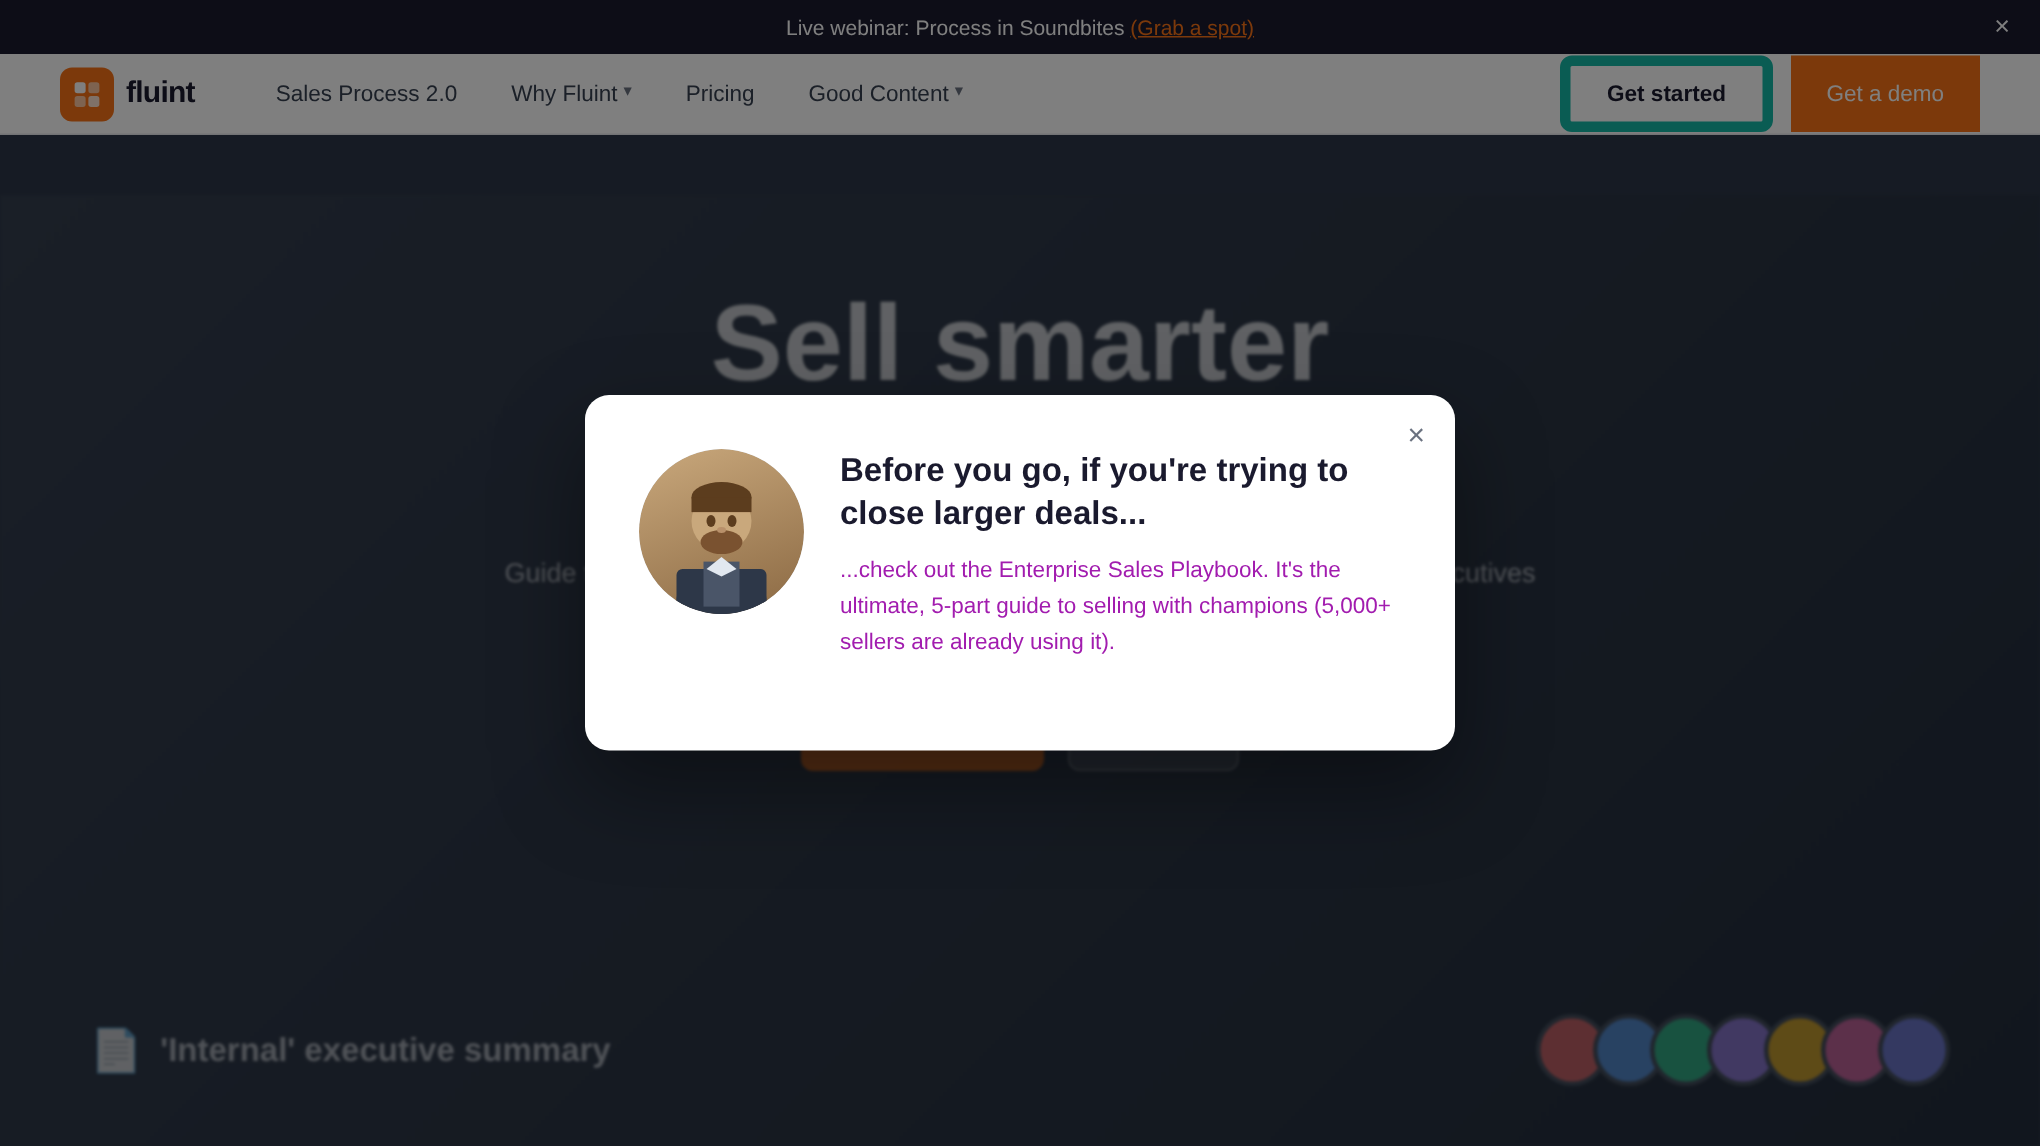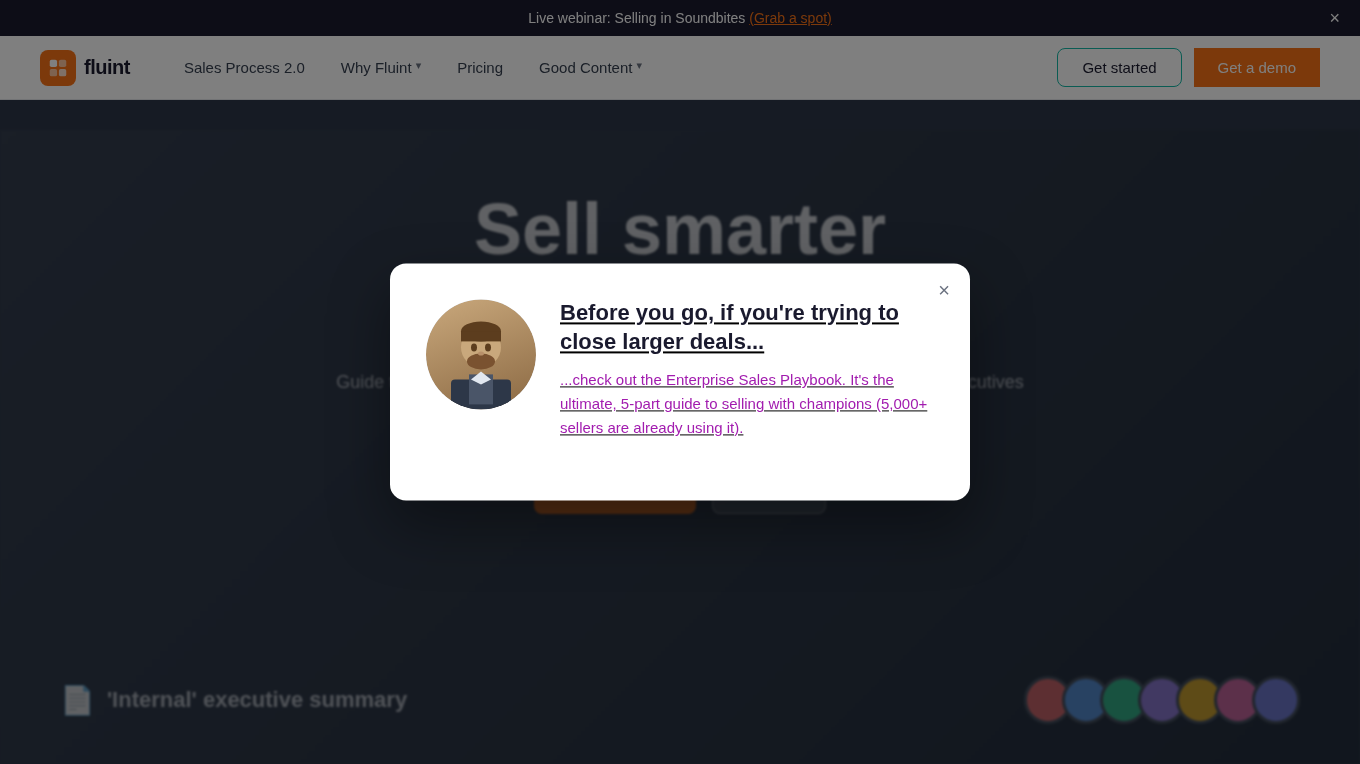--- a/index.html
+++ b/index.html
@@ -27,21 +27,21 @@
       font-size: 18px;
       cursor: pointer;
     }
 
     
     .navbar {
       background: #fff;
       display: flex;
       align-items: center;
       padding: 0 40px;
-      height: 64px;
+      height: 54px;
       border-bottom: 1px solid #e5e7eb;
       position: relative;
       z-index: 10;
     }
     .logo {
       display: flex;
       align-items: center;
       gap: 8px;
       margin-right: 40px;
       text-decoration: none;
@@ -82,24 +82,24 @@
     }
     .nav-item .chevron { font-size: 11px; color: #6b7280; }
     .nav-buttons {
       display: flex;
       gap: 12px;
     }
     .btn-get-started {
       padding: 10px 24px;
       background: #fff;
       color: #1a1a2e;
-      border: 1px solid #14b8a6;
+      border: 7px solid #14b8a6;
       border-radius: 8px;
       font-size: 15px;
-      font-weight: 400;
+      font-weight: 700;
       cursor: pointer;
     }
     .btn-get-demo {
       padding: 10px 24px;
       background: #f97316;
       color: #fff;
       border: none;
       border-radius: 0;
       font-size: 15px;
       font-weight: 500;
@@ -248,21 +248,21 @@
       display: flex;
       align-items: flex-end;
       justify-content: center;
       border-radius: 50%;
       overflow: hidden;
     }
     .person-svg {
       width: 80px;
       height: 90px;
     }
-    .modal-text { flex: 1; text-decoration: underline; }
+    .modal-text { flex: 1; }
     .modal-title {
       font-size: 22px;
       font-weight: 700;
       color: #1a1a2e;
       line-height: 1.3;
       margin-bottom: 12px;
     }
     .modal-desc {
       font-size: 15px;
       color: #a21caf;
@@ -285,21 +285,21 @@
     .bg-section-icon {
       font-size: 28px;
       color: #9ca3af;
       margin-right: 12px;
     }
   </style>
 </head>
 <body>
 
 <div class="banner">
-  <span>Live webinar: Selling in Soundbites </span>
+  <span>Live webinar: Process in Soundbites </span>
   <a href="#">(Grab a spot)</a>
   <button class="banner-close">×</button>
 </div>
 
 <nav class="navbar">
   <a class="logo" href="#">
     <div class="logo-icon">
       <svg viewBox="0 0 24 24" fill="none">
         <rect x="3" y="3" width="8" height="8" rx="2" fill="white"></rect>
         <rect x="13" y="3" width="8" height="8" rx="2" fill="white" opacity="0.6"></rect>

